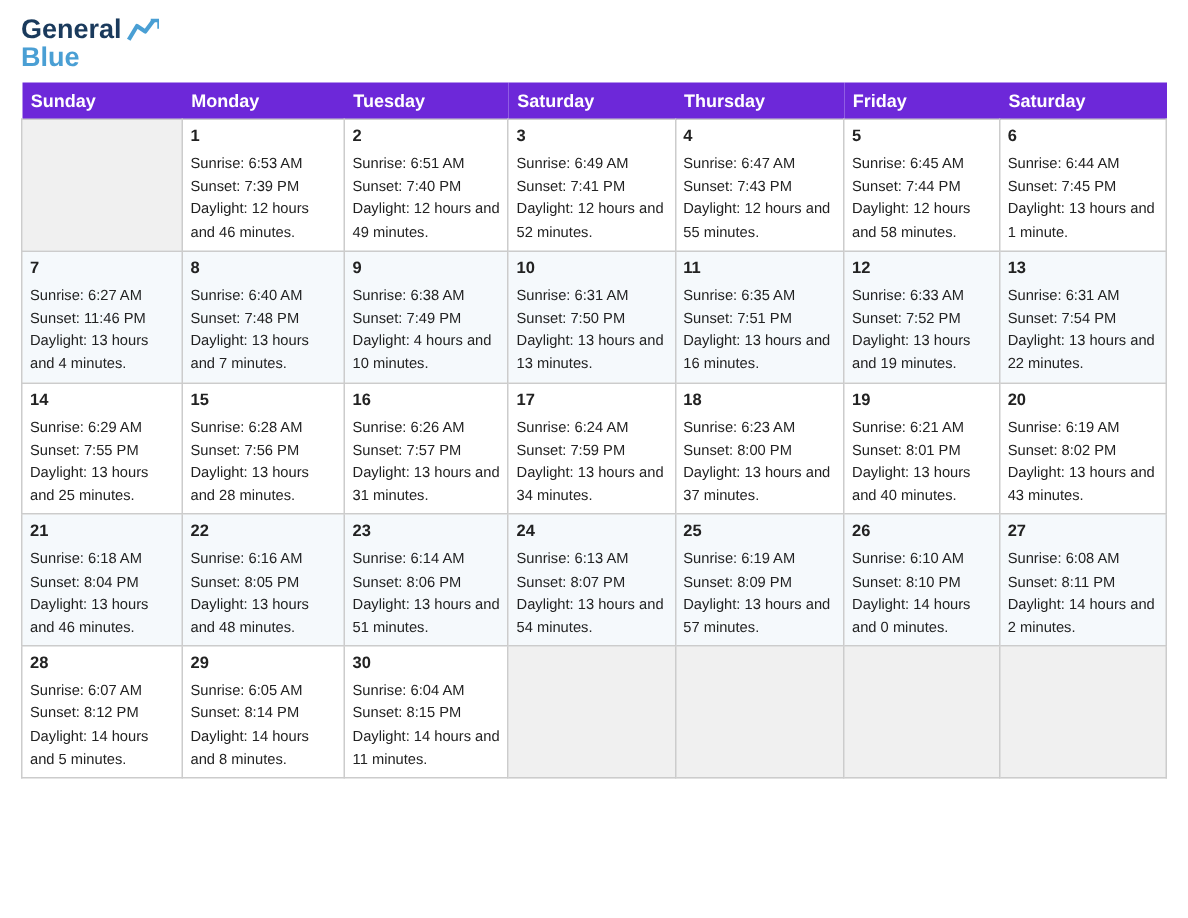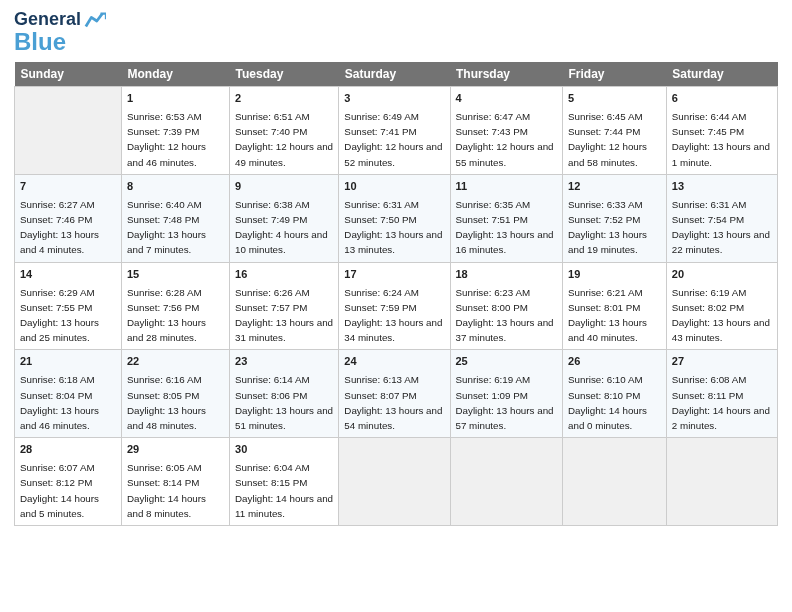--- a/index.html
+++ b/index.html
@@ -46,21 +46,21 @@
     .subtitle {
       font-size: 13px;
       color: #333;
     }
     table {
       width: 100%;
       border-collapse: collapse;
       font-size: 10.5px;
     }
     thead tr th {
-      background-color: #737373;
+      background-color: #6d28d9;
       color: #fff;
       text-align: left;
       padding: 5px 6px;
       font-size: 12px;
       font-weight: bold;
     }
     tbody tr td {
       border: 1px solid #ccc;
       vertical-align: top;
       padding: 4px 5px;
@@ -95,21 +95,21 @@
   <div class="header-section">
     <div class="logo">
       <div>
         <div style="display:flex;align-items:flex-start;">
           <span class="logo-text">General</span>
           <svg class="logo-icon" viewBox="0 0 24 20" fill="none">
             <path d="M2 16 L8 6 L14 10 L20 2" stroke="#4a9fd4" stroke-width="3" fill="none" stroke-linejoin="round"></path>
             <path d="M18 2 L24 2 L24 8" stroke="#4a9fd4" stroke-width="2.5" fill="none"></path>
           </svg>
         </div>
-        <div style="font-size:24px;font-weight:bold;color:#4a9fd4;margin-top:-4px;">Blue</div>
+        <div style="font-size:18px;font-weight:bold;color:#4a9fd4;margin-top:-4px;">Blue</div>
       </div>
     </div>
     <div class="title-section">
       <div class="main-title"></div>
       <div class="subtitle"></div>
     </div>
   </div>
 
   <table>
     <thead>
@@ -127,21 +127,21 @@
     <tr>
           <td class="empty-cell"></td>
           <td><span class="day-number">1</span><span class="cell-text">Sunrise: 6:53 AM</span><br><span class="cell-text">Sunset: 7:39 PM</span><br><span class="cell-text">Daylight: 12 hours and 46 minutes.</span></td>
           <td><span class="day-number">2</span><span class="cell-text">Sunrise: 6:51 AM</span><br><span class="cell-text">Sunset: 7:40 PM</span><br><span class="cell-text">Daylight: 12 hours and 49 minutes.</span></td>
           <td><span class="day-number">3</span><span class="cell-text">Sunrise: 6:49 AM</span><br><span class="cell-text">Sunset: 7:41 PM</span><br><span class="cell-text">Daylight: 12 hours and 52 minutes.</span></td>
           <td><span class="day-number">4</span><span class="cell-text">Sunrise: 6:47 AM</span><br><span class="cell-text">Sunset: 7:43 PM</span><br><span class="cell-text">Daylight: 12 hours and 55 minutes.</span></td>
           <td><span class="day-number">5</span><span class="cell-text">Sunrise: 6:45 AM</span><br><span class="cell-text">Sunset: 7:44 PM</span><br><span class="cell-text">Daylight: 12 hours and 58 minutes.</span></td>
           <td><span class="day-number">6</span><span class="cell-text">Sunrise: 6:44 AM</span><br><span class="cell-text">Sunset: 7:45 PM</span><br><span class="cell-text">Daylight: 13 hours and 1 minute.</span></td>
         </tr>
         <tr>
-          <td><span class="day-number">7</span><span class="cell-text">Sunrise: 6:27 AM</span><br><span class="cell-text">Sunset: 7:46 PM</span><br><span class="cell-text">Daylight: 13 hours and 4 minutes.</span></td>
+          <td><span class="day-number">7</span><span class="cell-text">Sunrise: 6:27 AM</span><br><span class="cell-text">Sunset: 11:46 PM</span><br><span class="cell-text">Daylight: 13 hours and 4 minutes.</span></td>
           <td><span class="day-number">8</span><span class="cell-text">Sunrise: 6:40 AM</span><br><span class="cell-text">Sunset: 7:48 PM</span><br><span class="cell-text">Daylight: 13 hours and 7 minutes.</span></td>
           <td><span class="day-number">9</span><span class="cell-text">Sunrise: 6:38 AM</span><br><span class="cell-text">Sunset: 7:49 PM</span><br><span class="cell-text">Daylight: 4 hours and 10 minutes.</span></td>
           <td><span class="day-number">10</span><span class="cell-text">Sunrise: 6:31 AM</span><br><span class="cell-text">Sunset: 7:50 PM</span><br><span class="cell-text">Daylight: 13 hours and 13 minutes.</span></td>
           <td><span class="day-number">11</span><span class="cell-text">Sunrise: 6:35 AM</span><br><span class="cell-text">Sunset: 7:51 PM</span><br><span class="cell-text">Daylight: 13 hours and 16 minutes.</span></td>
           <td><span class="day-number">12</span><span class="cell-text">Sunrise: 6:33 AM</span><br><span class="cell-text">Sunset: 7:52 PM</span><br><span class="cell-text">Daylight: 13 hours and 19 minutes.</span></td>
           <td><span class="day-number">13</span><span class="cell-text">Sunrise: 6:31 AM</span><br><span class="cell-text">Sunset: 7:54 PM</span><br><span class="cell-text">Daylight: 13 hours and 22 minutes.</span></td>
         </tr>
         <tr>
           <td><span class="day-number">14</span><span class="cell-text">Sunrise: 6:29 AM</span><br><span class="cell-text">Sunset: 7:55 PM</span><br><span class="cell-text">Daylight: 13 hours and 25 minutes.</span></td>
           <td><span class="day-number">15</span><span class="cell-text">Sunrise: 6:28 AM</span><br><span class="cell-text">Sunset: 7:56 PM</span><br><span class="cell-text">Daylight: 13 hours and 28 minutes.</span></td>
@@ -149,21 +149,21 @@
           <td><span class="day-number">17</span><span class="cell-text">Sunrise: 6:24 AM</span><br><span class="cell-text">Sunset: 7:59 PM</span><br><span class="cell-text">Daylight: 13 hours and 34 minutes.</span></td>
           <td><span class="day-number">18</span><span class="cell-text">Sunrise: 6:23 AM</span><br><span class="cell-text">Sunset: 8:00 PM</span><br><span class="cell-text">Daylight: 13 hours and 37 minutes.</span></td>
           <td><span class="day-number">19</span><span class="cell-text">Sunrise: 6:21 AM</span><br><span class="cell-text">Sunset: 8:01 PM</span><br><span class="cell-text">Daylight: 13 hours and 40 minutes.</span></td>
           <td><span class="day-number">20</span><span class="cell-text">Sunrise: 6:19 AM</span><br><span class="cell-text">Sunset: 8:02 PM</span><br><span class="cell-text">Daylight: 13 hours and 43 minutes.</span></td>
         </tr>
         <tr>
           <td><span class="day-number">21</span><span class="cell-text">Sunrise: 6:18 AM</span><br><span class="cell-text">Sunset: 8:04 PM</span><br><span class="cell-text">Daylight: 13 hours and 46 minutes.</span></td>
           <td><span class="day-number">22</span><span class="cell-text">Sunrise: 6:16 AM</span><br><span class="cell-text">Sunset: 8:05 PM</span><br><span class="cell-text">Daylight: 13 hours and 48 minutes.</span></td>
           <td><span class="day-number">23</span><span class="cell-text">Sunrise: 6:14 AM</span><br><span class="cell-text">Sunset: 8:06 PM</span><br><span class="cell-text">Daylight: 13 hours and 51 minutes.</span></td>
           <td><span class="day-number">24</span><span class="cell-text">Sunrise: 6:13 AM</span><br><span class="cell-text">Sunset: 8:07 PM</span><br><span class="cell-text">Daylight: 13 hours and 54 minutes.</span></td>
-          <td><span class="day-number">25</span><span class="cell-text">Sunrise: 6:19 AM</span><br><span class="cell-text">Sunset: 1:09 PM</span><br><span class="cell-text">Daylight: 13 hours and 57 minutes.</span></td>
+          <td><span class="day-number">25</span><span class="cell-text">Sunrise: 6:19 AM</span><br><span class="cell-text">Sunset: 8:09 PM</span><br><span class="cell-text">Daylight: 13 hours and 57 minutes.</span></td>
           <td><span class="day-number">26</span><span class="cell-text">Sunrise: 6:10 AM</span><br><span class="cell-text">Sunset: 8:10 PM</span><br><span class="cell-text">Daylight: 14 hours and 0 minutes.</span></td>
           <td><span class="day-number">27</span><span class="cell-text">Sunrise: 6:08 AM</span><br><span class="cell-text">Sunset: 8:11 PM</span><br><span class="cell-text">Daylight: 14 hours and 2 minutes.</span></td>
         </tr>
         <tr>
           <td><span class="day-number">28</span><span class="cell-text">Sunrise: 6:07 AM</span><br><span class="cell-text">Sunset: 8:12 PM</span><br><span class="cell-text">Daylight: 14 hours and 5 minutes.</span></td>
           <td><span class="day-number">29</span><span class="cell-text">Sunrise: 6:05 AM</span><br><span class="cell-text">Sunset: 8:14 PM</span><br><span class="cell-text">Daylight: 14 hours and 8 minutes.</span></td>
           <td><span class="day-number">30</span><span class="cell-text">Sunrise: 6:04 AM</span><br><span class="cell-text">Sunset: 8:15 PM</span><br><span class="cell-text">Daylight: 14 hours and 11 minutes.</span></td>
           <td class="empty-cell"></td>
           <td class="empty-cell"></td>
           <td class="empty-cell"></td>

